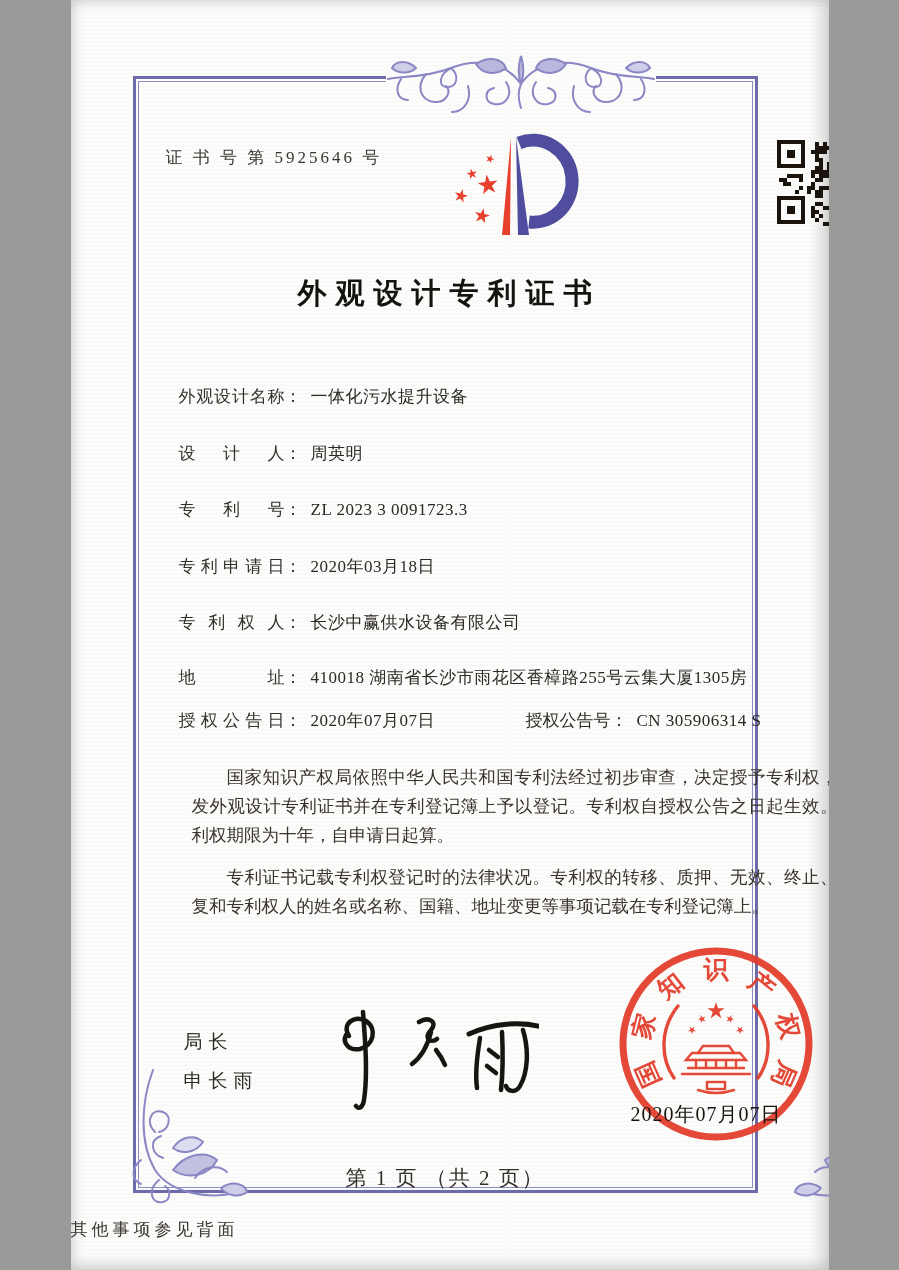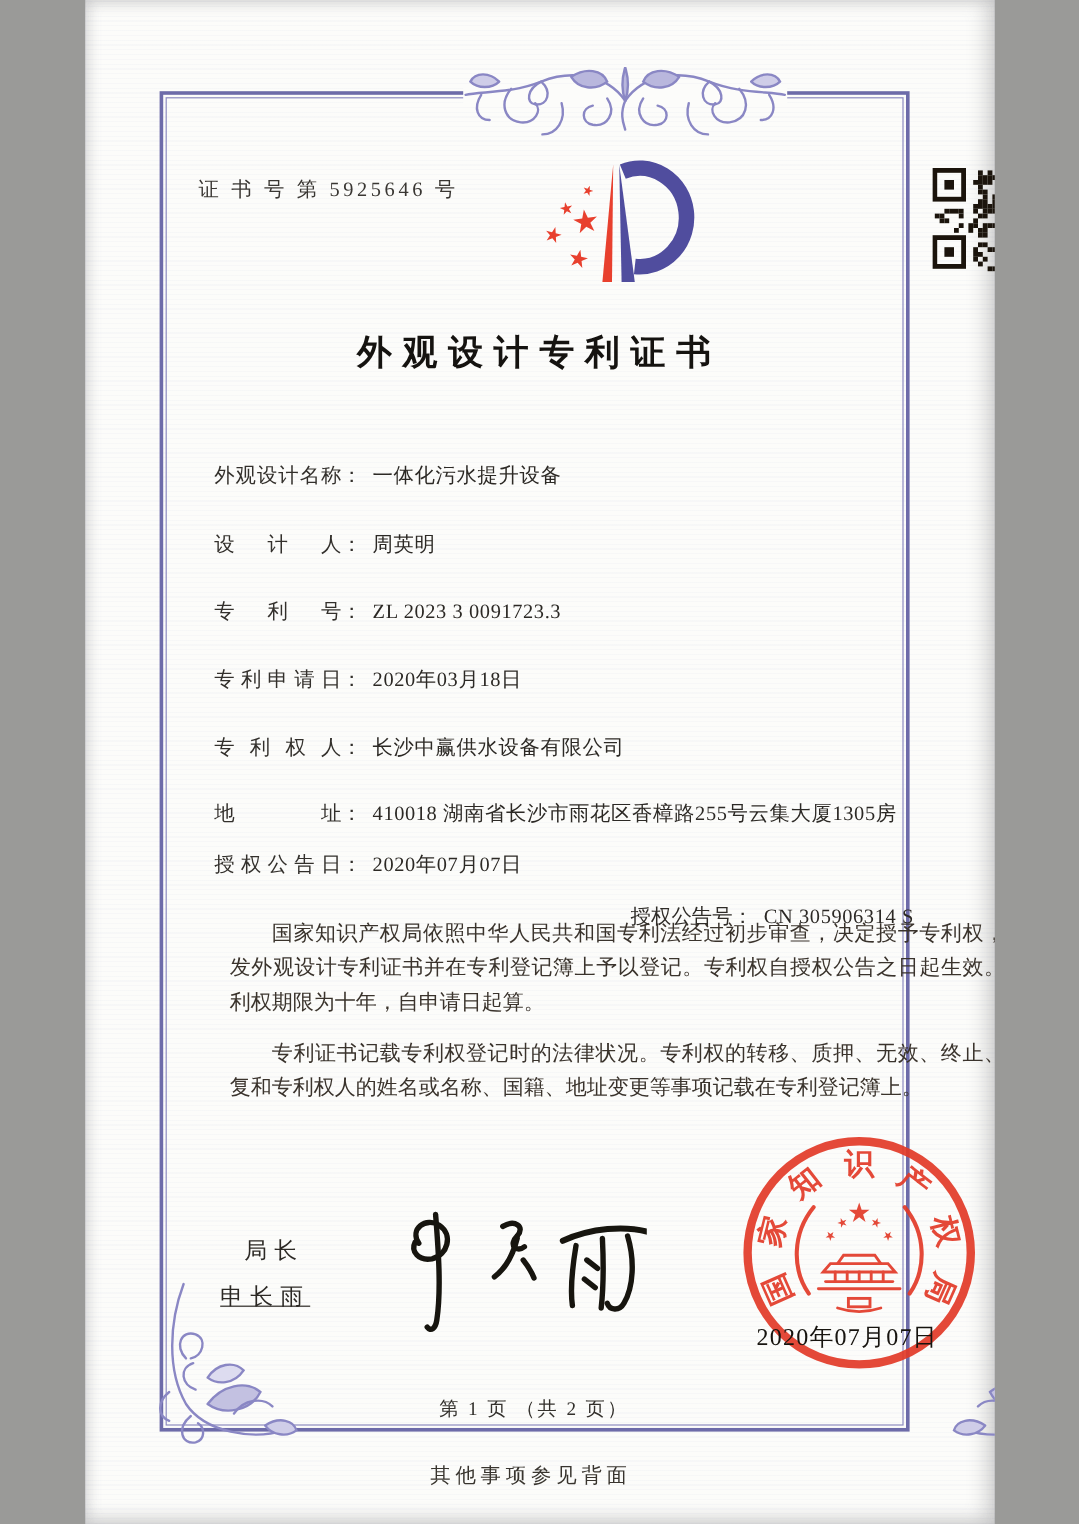--- a/index.html
+++ b/index.html
@@ -15,28 +15,28 @@
   
   .frame{position:absolute;left:62px;top:76px;right:71px;bottom:77px;border:3px solid #6d6ba9;}
   .frame-inner{position:absolute;inset:2px;border:1px solid #8d8bc0;}
   .cert-no{left:95px;top:146px;font-size:17px;letter-spacing:3px;color:#3a3733;}
   .title{left:0;right:0;top:274px;text-align:center;font-size:29px;font-weight:600;letter-spacing:9px;color:#151310;}
   .fields{left:108px;top:385px;width:700px;}
   .frow{position:absolute;left:0;width:700px;font-size:17px;white-space:nowrap;}
   .flabel{display:inline-block;width:106px;text-align:justify;text-align-last:justify;vertical-align:top;color:#33302c;}
   .fcolon{display:inline-block;margin-right:9px;color:#33302c;}
   .fvalue{color:#2c2925;letter-spacing:0.5px;}
-  .pair2{position:absolute;left:347px;top:0;margin-top:43px;}
+  .pair2{position:absolute;left:347px;top:0;}
   .paras{left:108px;top:750px;width:690px;font-size:17.5px;line-height:29px;text-align:justify;color:#3a332c;}
   .paras p{margin:13px;text-indent:2em;}
-  .sig-title{left:113px;top:1029px;font-size:19px;letter-spacing:6px;color:#2c2925;font-family:"Liberation Sans","DejaVu Sans",sans-serif;margin-left:20px;}
-  .sig-name{left:113px;top:1068px;font-size:19px;letter-spacing:6px;color:#2c2925;font-family:"Liberation Sans","DejaVu Sans",sans-serif;text-decoration:underline;}
+  .sig-title{left:113px;top:1029px;font-size:19px;letter-spacing:6px;color:#2c2925;font-family:"Liberation Sans","DejaVu Sans",sans-serif;}
+  .sig-name{left:113px;top:1068px;font-size:19px;letter-spacing:6px;color:#2c2925;font-family:"Liberation Sans","DejaVu Sans",sans-serif;}
   .seal-date{left:538px;top:1101px;width:195px;text-align:center;font-size:20px;letter-spacing:1px;color:#17140f;}
-  .page-info{left:62px;right:71px;top:1164px;text-align:center;font-size:16px;letter-spacing:2px;color:#33302c;}
-  .back-note{left:0;right:40px;top:1218px;text-align:center;font-size:17px;letter-spacing:4px;color:#38342e;padding-left:26px;}
+  .page-info{left:62px;right:71px;top:1164px;text-align:center;font-size:21px;letter-spacing:2px;color:#33302c;}
+  .back-note{left:0;right:40px;top:1218px;text-align:left;font-size:17px;letter-spacing:4px;color:#38342e;}
   svg{display:block;}
 </style>
 </head>
 <body>
 
 <div class="page">
 
   <div class="frame">
     <div class="frame-inner"></div>
   </div>

